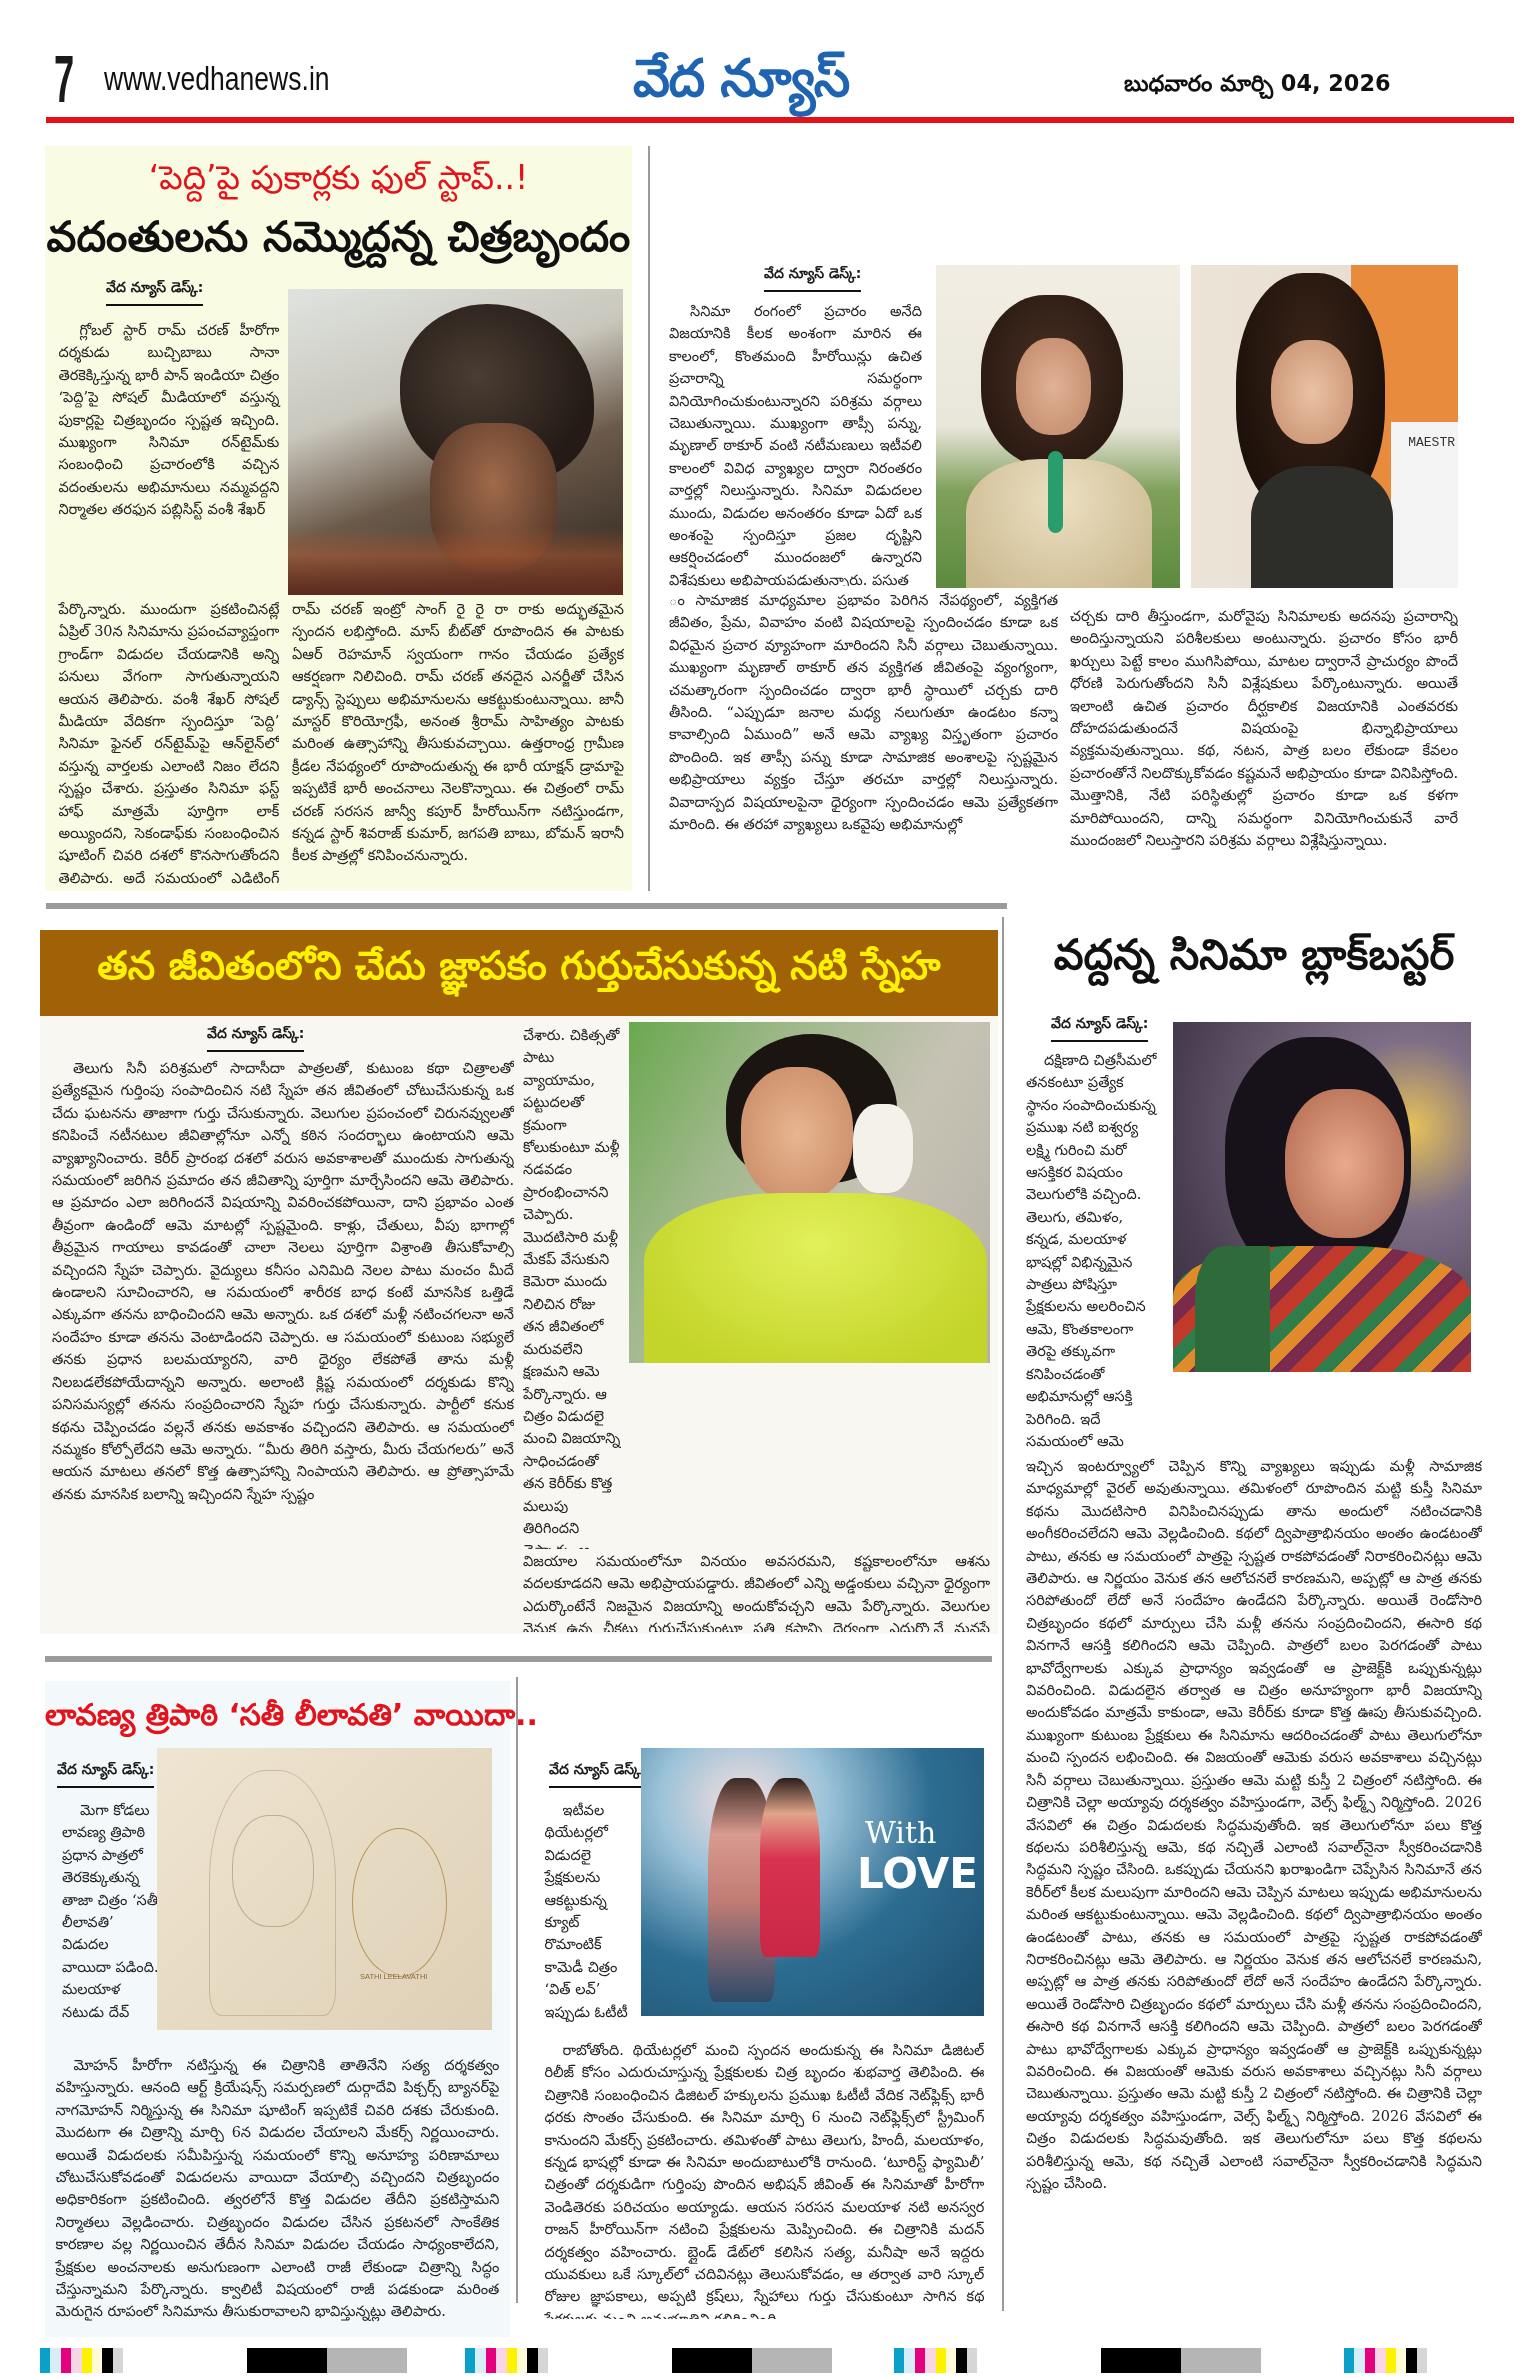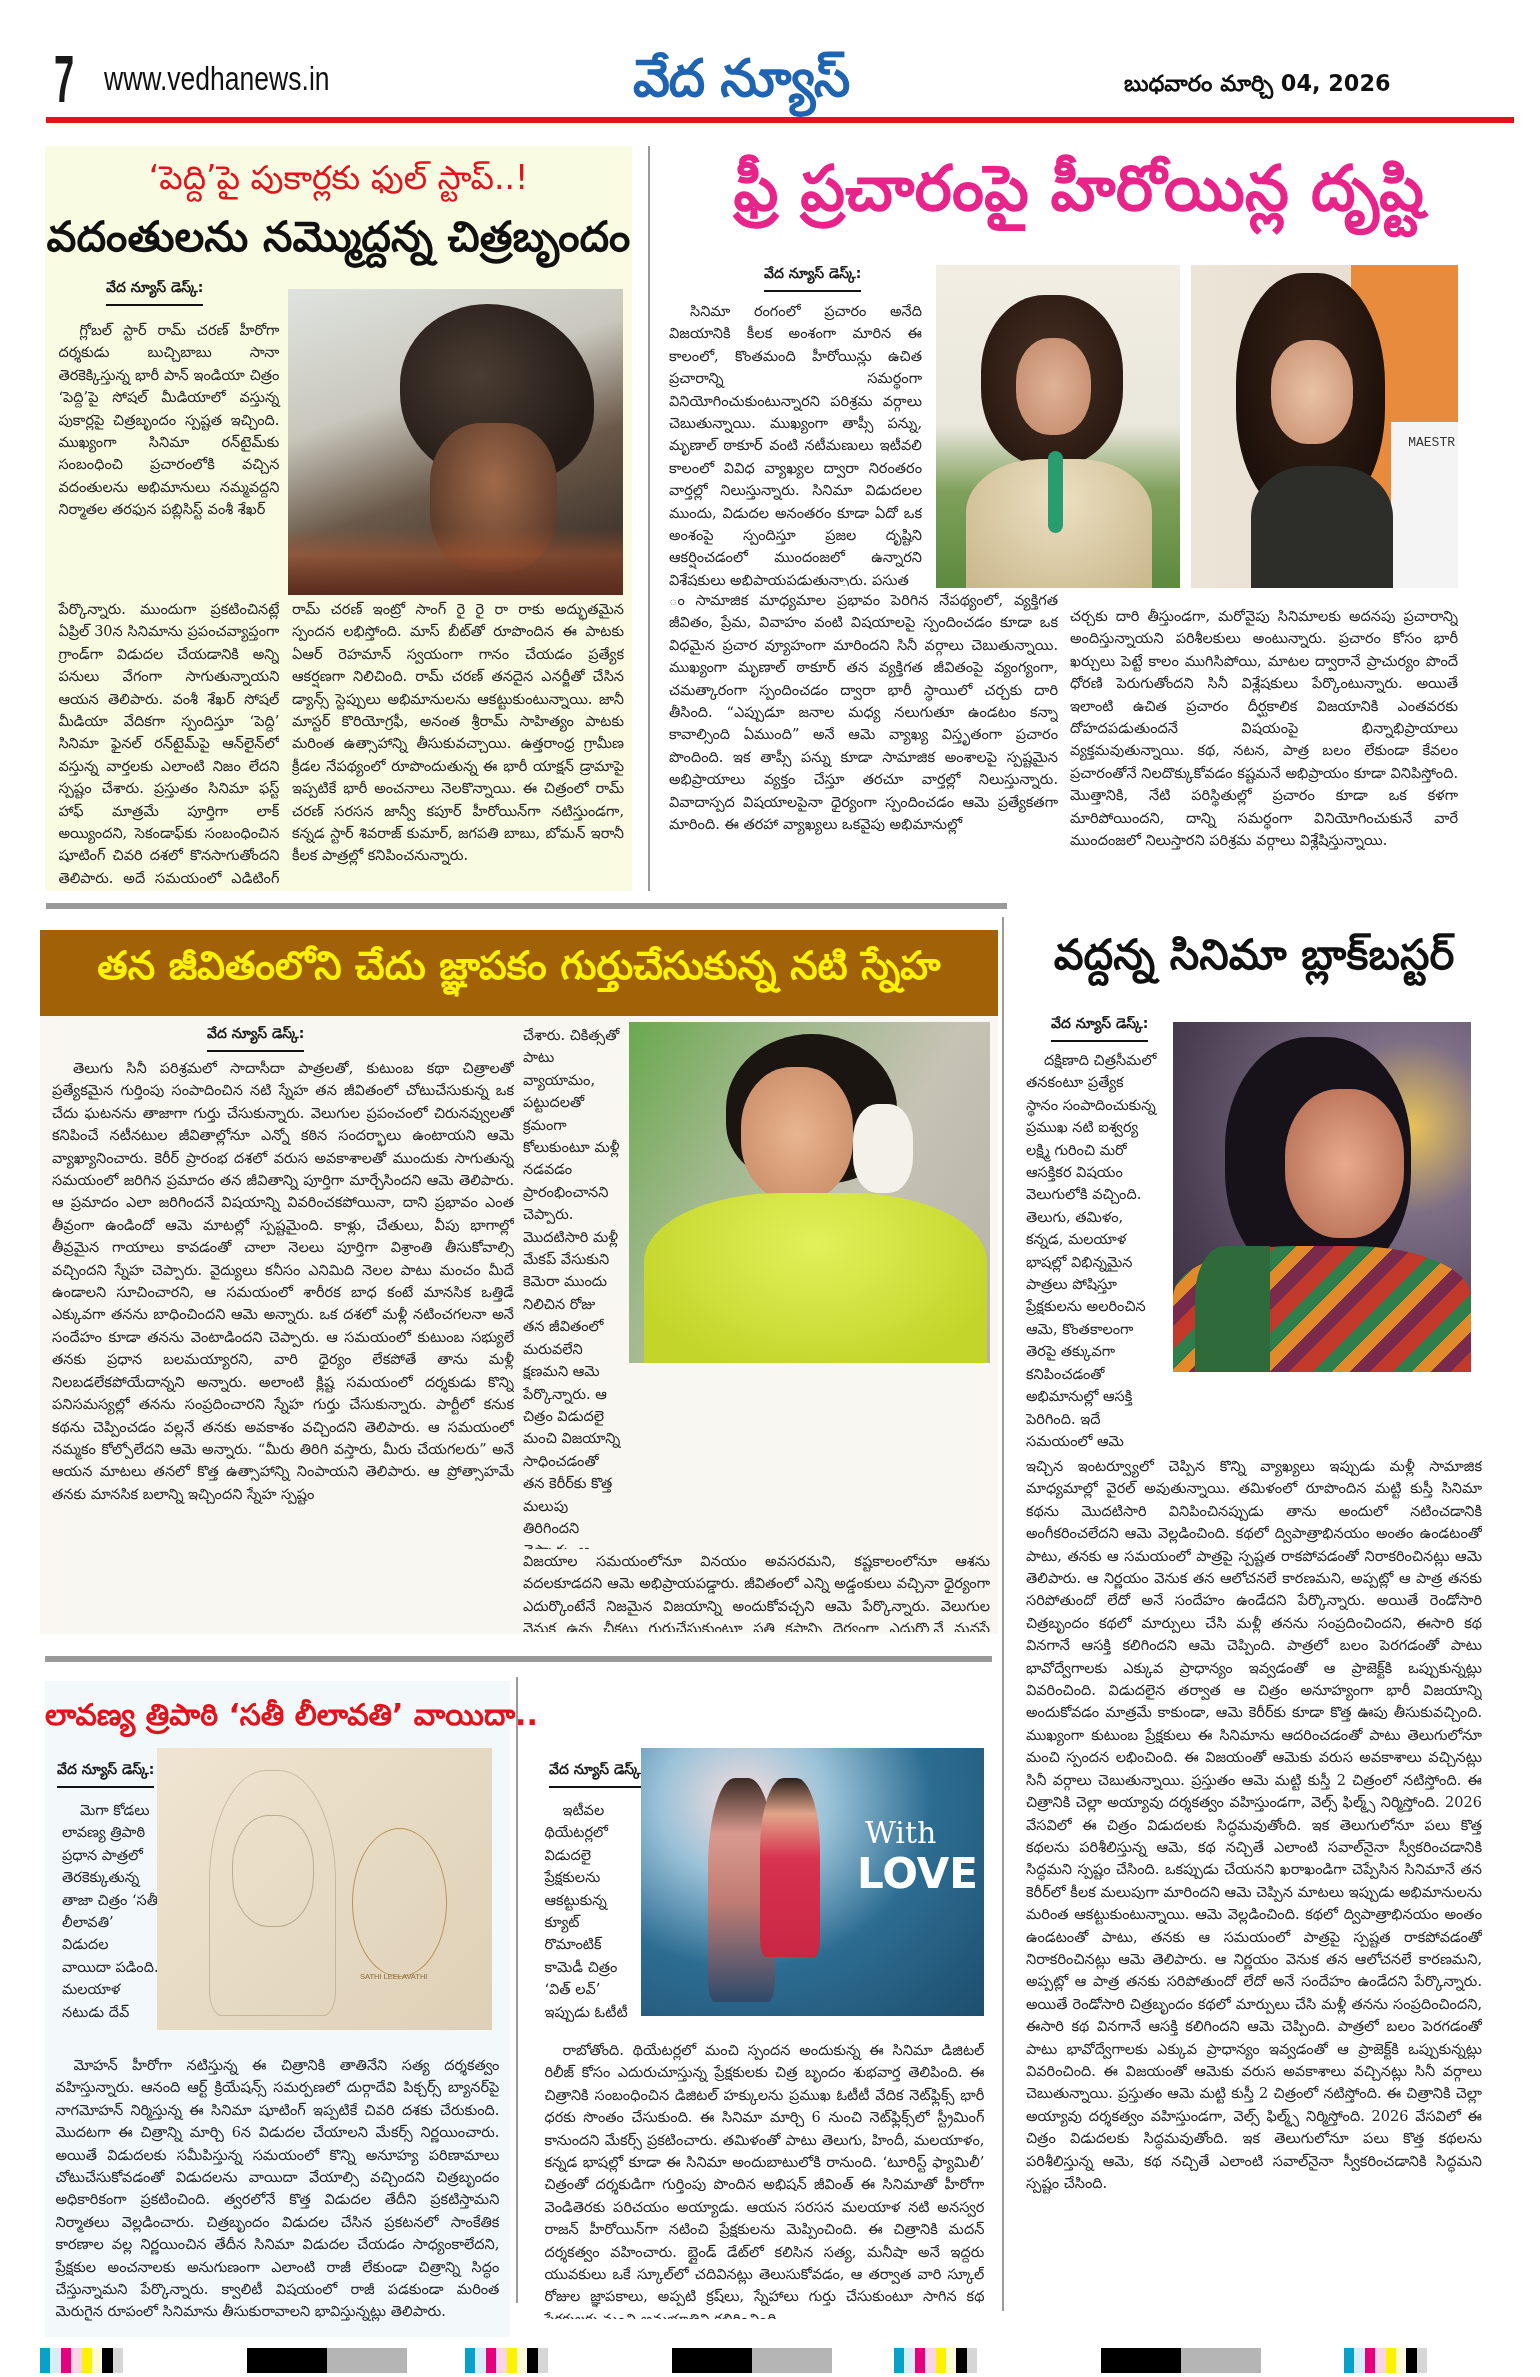--- a/index.html
+++ b/index.html
@@ -41,21 +41,20 @@
     <div style="position:absolute;left:142px;top:134px;width:127px;height:149px;border-radius:40%;background:radial-gradient(ellipse at 50% 40%,#a06a4a 0%,#5b3b2a 80%);"></div>
     <div style="position:absolute;left:0;bottom:0;width:100%;height:67px;background:linear-gradient(0deg,#5b2a1e 0%,rgba(180,90,50,.5) 60%,transparent);"></div>
   </div>
   <div class="body-text" style="position:absolute;left:13.4px;top:452px;width:221px;height:292px;overflow:hidden;">పేర్కొన్నారు. ముందుగా ప్రకటించినట్లే ఏప్రిల్ 30న సినిమాను ప్రపంచవ్యాప్తంగా గ్రాండ్‌గా విడుదల చేయడానికి అన్ని పనులు వేగంగా సాగుతున్నాయని ఆయన తెలిపారు. వంశీ శేఖర్ సోషల్ మీడియా వేదికగా స్పందిస్తూ ‘పెద్ది’ సినిమా ఫైనల్ రన్‌టైమ్‌పై ఆన్‌లైన్‌లో వస్తున్న వార్తలకు ఎలాంటి నిజం లేదని స్పష్టం చేశారు. ప్రస్తుతం సినిమా ఫస్ట్ హాఫ్ మాత్రమే పూర్తిగా లాక్ అయ్యిందని, సెకండాఫ్‌కు సంబంధించిన షూటింగ్ చివరి దశలో కొనసాగుతోందని తెలిపారు. అదే సమయంలో ఎడిటింగ్ పనులు కూడా వేగంగా జరుగుతున్నాయని, ఆస్కార్ విజేత ఏఆర్ రెహమాన్ అందిస్తున్న నేపథ్య సంగీతం కూడా తుదిదశకు చేరుకుందని వెల్లడించారు. ఇటీవల ఈ సినిమా నుంచి విడుదలైన</div>
   <div class="body-text" style="position:absolute;left:247px;top:452px;width:332px;height:292px;overflow:hidden;">రామ్ చరణ్ ఇంట్రో సాంగ్ రై రై రా రాకు అద్భుతమైన స్పందన లభిస్తోంది. మాస్ బీట్‌తో రూపొందిన ఈ పాటకు ఏఆర్ రెహమాన్ స్వయంగా గానం చేయడం ప్రత్యేక ఆకర్షణగా నిలిచింది. రామ్ చరణ్ తనదైన ఎనర్జీతో చేసిన డ్యాన్స్ స్టెప్పులు అభిమానులను ఆకట్టుకుంటున్నాయి. జానీ మాస్టర్ కొరియోగ్రఫీ, అనంత శ్రీరామ్ సాహిత్యం పాటకు మరింత ఉత్సాహాన్ని తీసుకువచ్చాయి. ఉత్తరాంధ్ర గ్రామీణ క్రీడల నేపథ్యంలో రూపొందుతున్న ఈ భారీ యాక్షన్ డ్రామాపై ఇప్పటికే భారీ అంచనాలు నెలకొన్నాయి. ఈ చిత్రంలో రామ్ చరణ్ సరసన జాన్వీ కపూర్ హీరోయిన్‌గా నటిస్తుండగా, కన్నడ స్టార్ శివరాజ్ కుమార్, జగపతి బాబు, బోమన్ ఇరానీ కీలక పాత్రల్లో కనిపించనున్నారు.</div>
 </div>
 
 <div class="vrule" style="left:648px;top:146px;height:745px;"></div>
 
 <div class="box" style="left:654px;top:146px;width:842px;height:745px;">
-  <div style="position:absolute;left:7.5px;right:0;top:6px;text-align:center;font-size:63px;font-weight:700;color:#e8238a;white-space:nowrap;">ఫ్రీ ప్రచారంపై హీరోయిన్ల దృష్టి</div>
   <div style="position:absolute;left:110px;top:119px;"><span class="desk">వేద న్యూస్ డెస్క్:</span></div>
   <div class="body-text" style="position:absolute;left:15px;top:154px;width:253px;height:286px;overflow:hidden;text-indent:21px;">సినిమా రంగంలో ప్రచారం అనేది విజయానికి కీలక అంశంగా మారిన ఈ కాలంలో, కొంతమంది హీరోయిన్లు ఉచిత ప్రచారాన్ని సమర్థంగా వినియోగించుకుంటున్నారని పరిశ్రమ వర్గాలు చెబుతున్నాయి. ముఖ్యంగా తాప్సీ పన్ను, మృణాల్ ఠాకూర్ వంటి నటీమణులు ఇటీవలి కాలంలో వివిధ వ్యాఖ్యల ద్వారా నిరంతరం వార్తల్లో నిలుస్తున్నారు. సినిమా విడుదలల ముందు, విడుదల అనంతరం కూడా ఏదో ఒక అంశంపై స్పందిస్తూ ప్రజల దృష్టిని ఆకర్షించడంలో ముందంజలో ఉన్నారని విశ్లేషకులు అభిప్రాయపడుతున్నారు. ప్రస్తుత</div>
   <div class="img" style="left:282px;top:119px;width:244px;height:323px;background:linear-gradient(180deg,#f2eee4 0%,#e9e6dc 50%,#7fa05a 70%,#5c8a3e 100%);">
     <div style="position:absolute;left:45px;top:30px;width:142px;height:171px;border-radius:45%;background:radial-gradient(ellipse at 50% 45%,#4a3124 0%,#2a1a12 75%);"></div>
     <div style="position:absolute;left:80px;top:73px;width:75px;height:97px;border-radius:45%;background:radial-gradient(ellipse,#e0b295 0%,#c38a6c 90%);"></div>
     <div style="position:absolute;left:30px;top:194px;width:186px;height:134px;border-radius:40% 40% 0 0;background:radial-gradient(ellipse at 50% 30%,#ece0c2 0%,#cbb98f 90%);"></div>
     <div style="position:absolute;left:112px;top:186px;width:15px;height:82px;background:#2a9d6e;border-radius:7.5px;"></div>
   </div>
   <div class="img" style="left:537px;top:119px;width:267px;height:323px;background:linear-gradient(90deg,#ece4d6 0%,#e8dfd2 60%,#e98b3d 60%,#e98b3d 100%);">
     <div style="position:absolute;right:0;top:157px;width:67px;height:167px;background:#f4f4f4;"></div>

